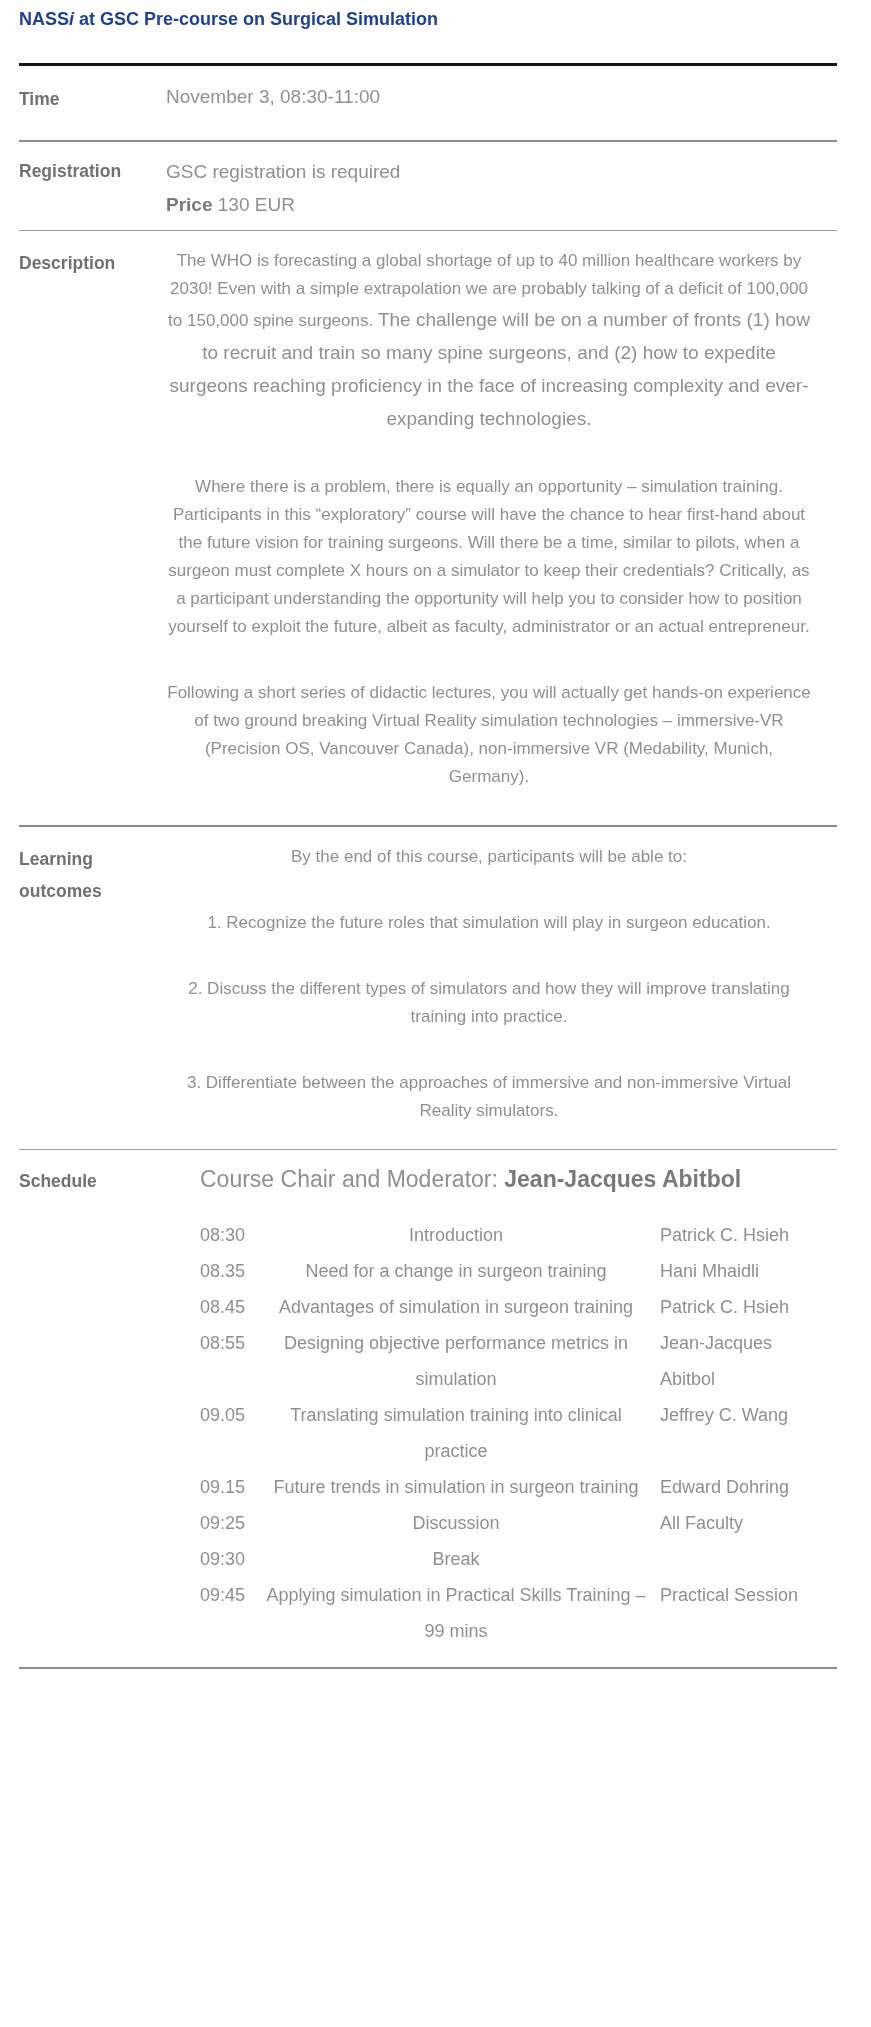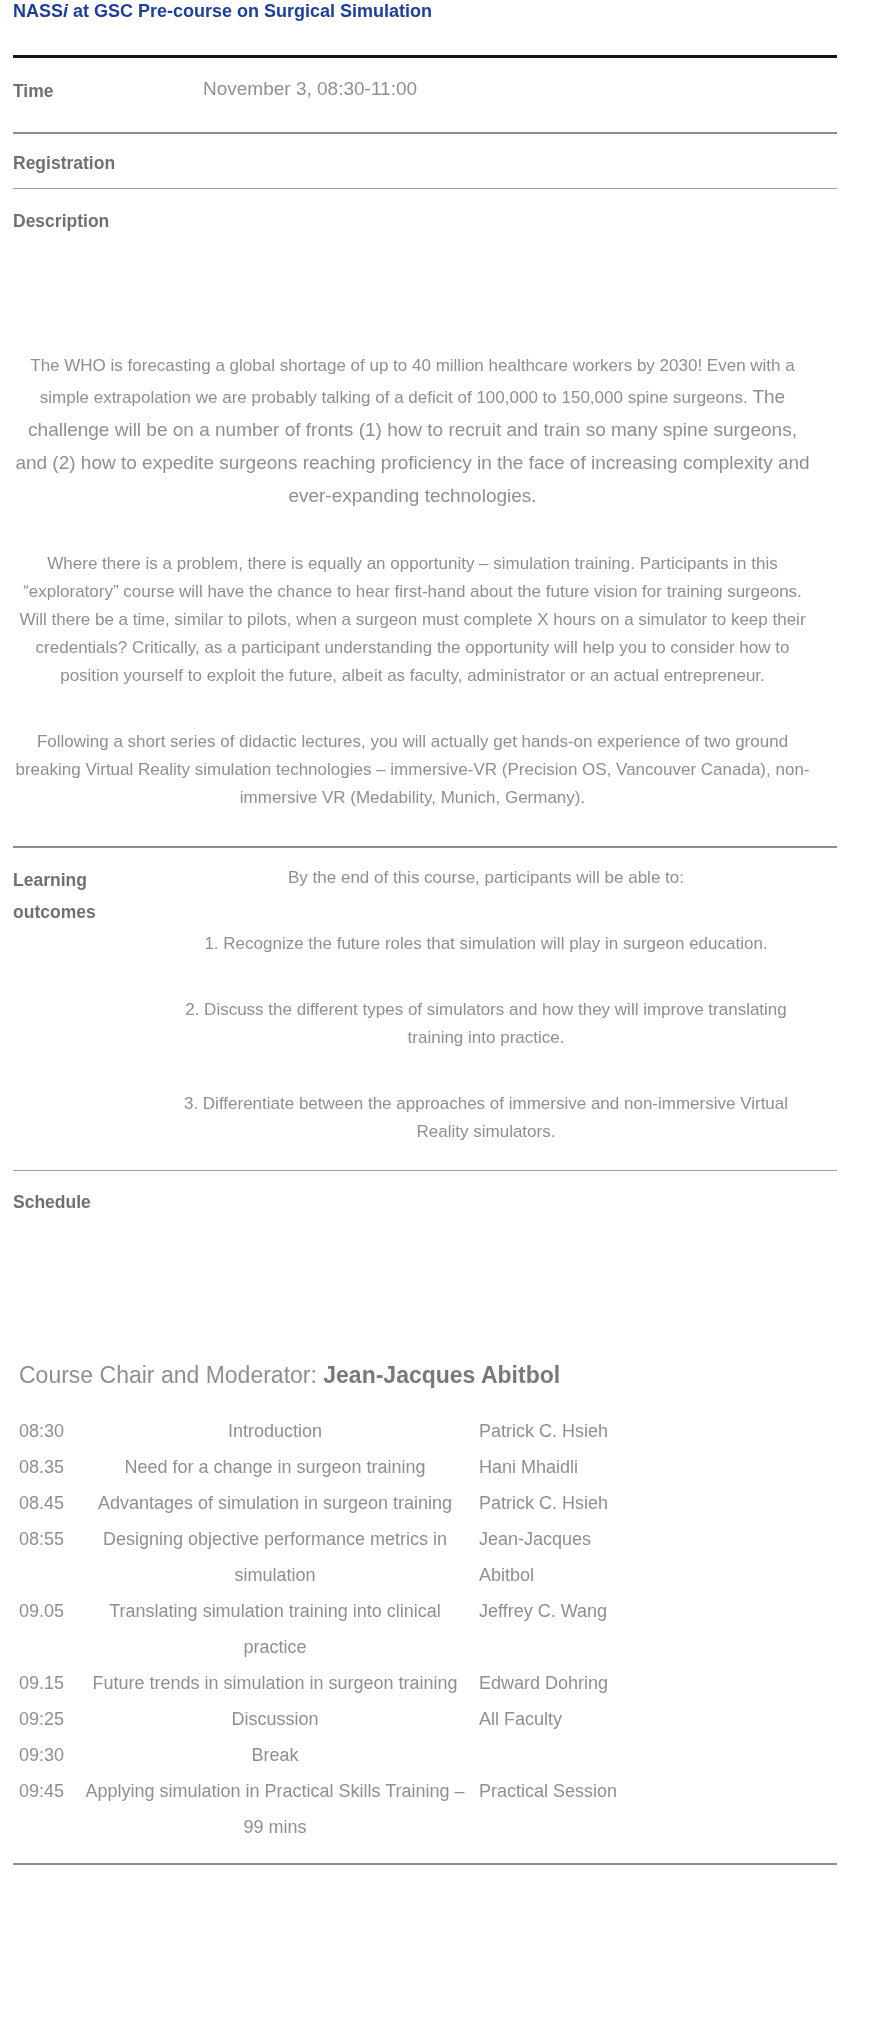--- a/index.html
+++ b/index.html
@@ -11,45 +11,45 @@
     --rule-gray:#8a8c8e;
     --rule-thin:#9a9c9e;
   }
   *{box-sizing:border-box;}
   html,body{margin:0;padding:0;background:#ffffff;}
   body{
     width:871px;
     font-family:"Liberation Sans","DejaVu Sans",sans-serif;
     color:var(--body-gray);
   }
-  .page{margin:0 34px 16px 13px;padding-top:0;}
+  .page{margin:0 34px 16px 19px;padding-top:8px;}
   h1.title{
     font-size:18px;
     line-height:22px;
     font-weight:700;
     color:var(--title-blue);
     margin:0 0 33px 0;
   }
   h1.title i{font-style:italic;}
   .row{display:flex;align-items:flex-start;}
   .rule-black{border-top:3px solid var(--rule-black);}
   .rule-gray{border-top:2px solid var(--rule-gray);}
-  .rule-thin{border-top:1px solid var(--rule-thin);flex-direction:column;}
+  .rule-thin{border-top:1px solid var(--rule-thin);}
   .label{
     flex:0 0 147px;
     font-weight:700;
     color:var(--label-gray);
     font-size:17.5px;
     line-height:32px;
   }
   .content{flex:1 1 auto;padding-right:25px;}
   .lg{font-size:19px;line-height:33px;}
   .sm{font-size:17px;line-height:28px;}
   b,.bold{font-weight:700;color:var(--bold-gray);}
-  .row-time{padding:17px 0 25px 0;gap:43px;}
+  .row-time{padding:17px 0 25px 0;}
   .row-time .content{line-height:27px;}
   .row-registration{padding:13px 0 9px 0;}
   .row-description{padding:16px 0 34px 0;}
   .row-learning{padding:16px 0 24px 0;}
   .row-schedule{padding:15px 0 18px 0;gap:28px;}
   .para{margin:0 0 38px 0;text-align:center;}
   .para:last-child{margin-bottom:0;}
   .sched{padding-left:6px;}
   .chair{margin:0 0 24px 0;font-size:23px;line-height:28px;}
   .srow{display:flex;font-size:18px;line-height:36px;}
@@ -65,20 +65,24 @@
 
   <h1 class="title"><span>NASS</span><i>i</i><span> at GSC Pre-course on Surgical Simulation</span></h1>
 
   <section class="row rule-black row-time">
     <div class="label">Time</div>
     <div class="content lg">November 3, 08:30-11:00</div>
   </section>
 
   <section class="row rule-gray row-registration">
     <div class="label">Registration</div>
+    <div class="content lg">
+      <div>GSC registration is required</div>
+      <div><b>Price</b><span> 130 EUR</span></div>
+    </div>
   </section>
 
   <section class="row rule-thin row-description">
     <div class="label">Description</div>
     <div class="content">
       <p class="para"><span class="sm">The WHO is forecasting a global shortage of up to 40 million healthcare workers by 2030! Even with a simple extrapolation we are probably talking of a deficit of 100,000 to 150,000 spine surgeons. </span><span class="lg">The challenge will be on a number of fronts (1) how to recruit and train so many spine surgeons, and (2) how to expedite surgeons reaching proficiency in the face of increasing complexity and ever-expanding technologies.</span></p>
       <p class="para sm">Where there is a problem, there is equally an opportunity – simulation training. Participants in this “exploratory” course will have the chance to hear first-hand about the future vision for training surgeons. Will there be a time, similar to pilots, when a surgeon must complete X hours on a simulator to keep their credentials? Critically, as a participant understanding the opportunity will help you to consider how to position yourself to exploit the future, albeit as faculty, administrator or an actual entrepreneur.</p>
       <p class="para sm">Following a short series of didactic lectures, you will actually get hands-on experience of two ground breaking Virtual Reality simulation technologies – immersive-VR (Precision OS, Vancouver Canada), non-immersive VR (Medability, Munich, Germany).</p>
     </div>
   </section>

